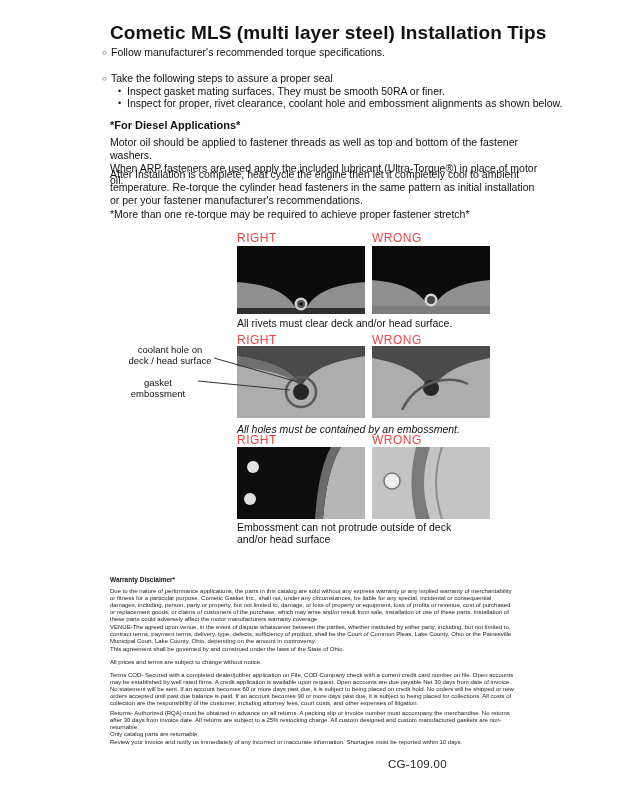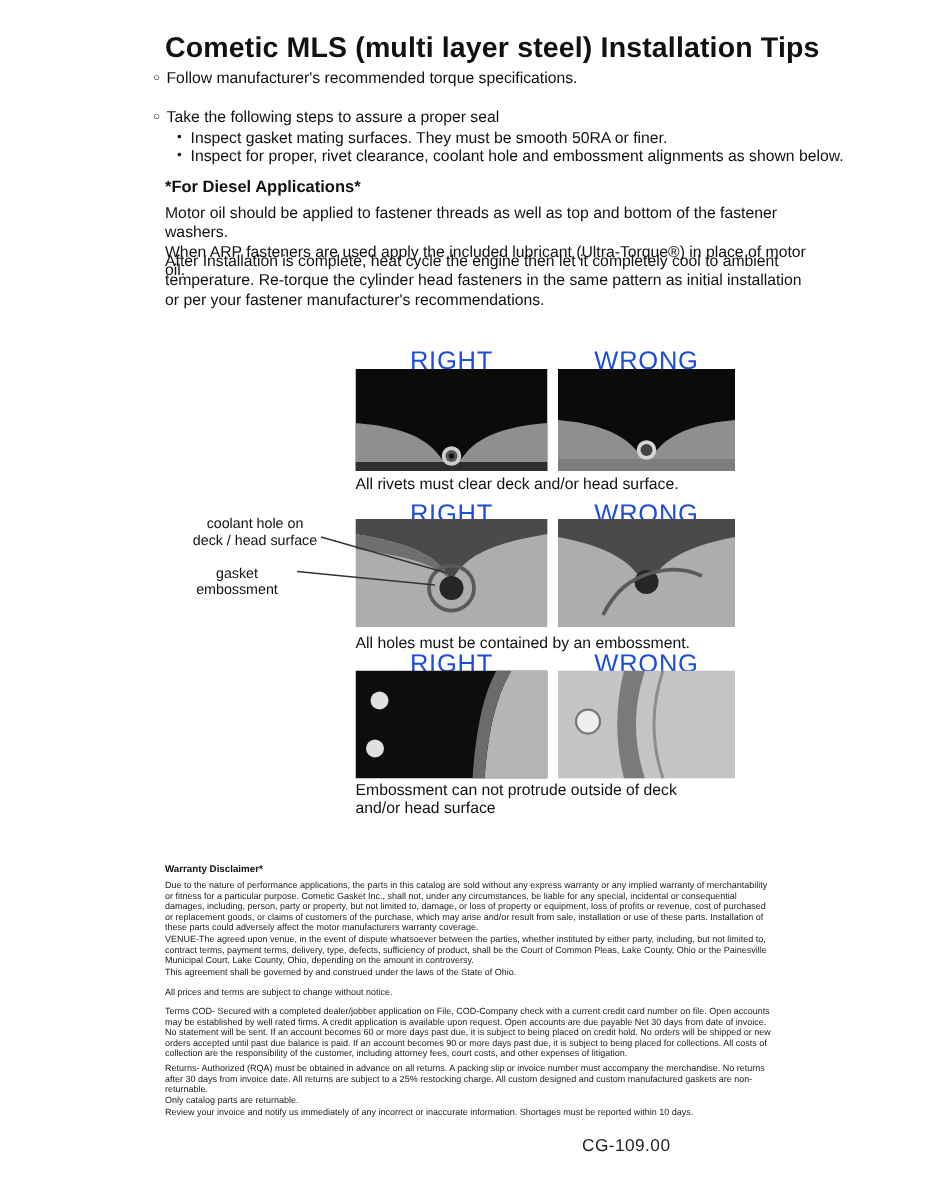--- a/index.html
+++ b/index.html
@@ -21,21 +21,21 @@
     letter-spacing: 0.1px;
   }
 
   .bullet { font-size: 10.5px; line-height: 12px; }
   .bullet .marker { display: inline-block; width: 9px; font-size: 8px; vertical-align: 1px; }
   .sub .marker { font-size: 9px; }
 
   .diesel-heading { left: 110px; top: 119px; font-size: 11px; font-weight: bold; }
   .body-text { font-size: 10.5px; line-height: 12.8px; }
 
-  .diag-label { font-size: 17px; color: #1d4ed8; text-align: center; letter-spacing: 0.5px; }
+  .diag-label { font-size: 12px; color: #ef4444; text-align: left; letter-spacing: 0.5px; }
   .diag-img { display: block; }
   .caption { font-size: 10.5px; line-height: 12px; color: #111; }
 
   .annotation { font-size: 9.5px; line-height: 11px; text-align: center; color: #111; }
 
   .warranty-heading { left: 110px; top: 576px; font-size: 6.5px; font-weight: bold; }
   .fineprint {
     left: 110px; width: 404px;
     font-size: 6px; line-height: 7px; color: #222;
   }
@@ -61,20 +61,21 @@
   <div class="abs bullet sub" style="left:118px; top:97px;">
     <span class="marker">•</span><span>Inspect for proper, rivet clearance, coolant hole and embossment alignments as shown below.</span>
   </div>
 
   <div class="abs diesel-heading">*For Diesel Applications*</div>
   <div class="abs body-text preline" style="left:110px; top:168px; width:430px;">After Installation is complete, heat cycle the engine then let it completely cool to ambient
 temperature. Re-torque the cylinder head fasteners in the same pattern as initial installation
 or per your fastener manufacturer's recommendations.</div>
   <div class="abs body-text preline" style="left:110px; top:136px; width:430px;">Motor oil should be applied to fastener threads as well as top and bottom of the fastener washers.
 When ARP fasteners are used apply the included lubricant (Ultra-Torque®) in place of motor oil.</div>
+  <div class="abs body-text" style="left:110px; top:208px; width:440px;">*More than one re-torque may be required to achieve proper fastener stretch*</div>
 
   <div class="abs diag-label" style="left:237px; top:231px; width:128px;">RIGHT</div>
   <div class="abs diag-label" style="left:372px; top:231px; width:118px;">WRONG</div>
 
   <svg class="abs diag-img" style="left:237px; top:246px;" width="128" height="68" viewBox="0 0 128 68">
     <rect width="128" height="68" fill="#0b0b0b"></rect>
     <path d="M0,36 C26,38 46,44 56,58 C58,61 60,62 60,62 L0,62 Z" fill="#8f8f8f"></path>
     <path d="M128,36 C102,38 82,44 72,58 C70,61 68,62 68,62 L128,62 Z" fill="#8f8f8f"></path>
     <rect y="62" width="128" height="6" fill="#2f2f2f"></rect>
     <circle cx="64" cy="58" r="6.5" fill="#cfcfcf"></circle>
@@ -113,21 +114,21 @@
     <path d="M0,0 H118 V12 C86,18 66,28 59,48 C52,28 32,18 0,12 Z" fill="#4a4a4a"></path>
     <circle cx="59" cy="42" r="8" fill="#262626"></circle>
     <path d="M30,64 C38,48 48,40 62,36 C76,32 88,34 96,38" fill="none" stroke="#5a5a5a" stroke-width="2.5"></path>
   </svg>
 
   <svg class="abs" style="left:198px; top:350px; pointer-events:none;" width="104" height="44" viewBox="0 0 104 44">
     <line x1="16" y1="8" x2="100" y2="32" stroke="#333" stroke-width="1"></line>
     <line x1="0" y1="31" x2="92" y2="40" stroke="#333" stroke-width="1"></line>
   </svg>
 
-  <div class="abs caption" style="left:237px; top:423px;">All holes must be contained by an embossment.</div>
+  <div class="abs caption" style="left:237px; top:423px;font-style:italic;">All holes must be contained by an embossment.</div>
 
   <div class="abs diag-label" style="left:237px; top:433px; width:128px;">RIGHT</div>
   <div class="abs diag-label" style="left:372px; top:433px; width:118px;">WRONG</div>
 
   <svg class="abs diag-img" style="left:237px; top:447px;" width="128" height="72" viewBox="0 0 128 72">
     <rect width="128" height="72" fill="#0d0d0d"></rect>
     <path d="M128,0 L128,72 L86,72 C88,46 92,20 104,0 Z" fill="#b5b5b5"></path>
     <path d="M104,0 C92,20 88,46 86,72 L78,72 C80,44 84,18 94,0 Z" fill="#6b6b6b"></path>
     <circle cx="16" cy="20" r="6" fill="#e0e0e0"></circle>
     <circle cx="13" cy="52" r="6" fill="#e0e0e0"></circle>

